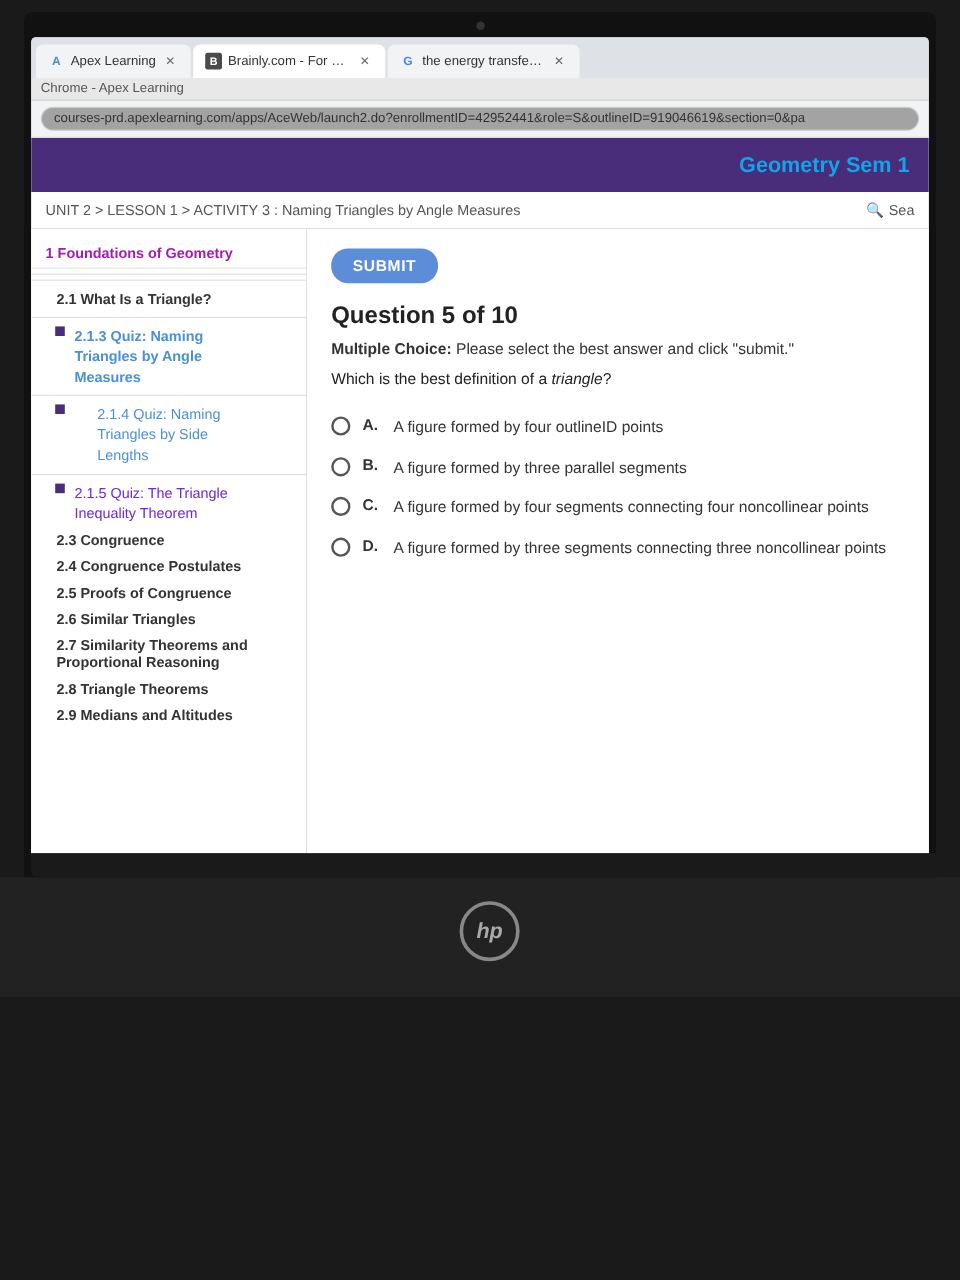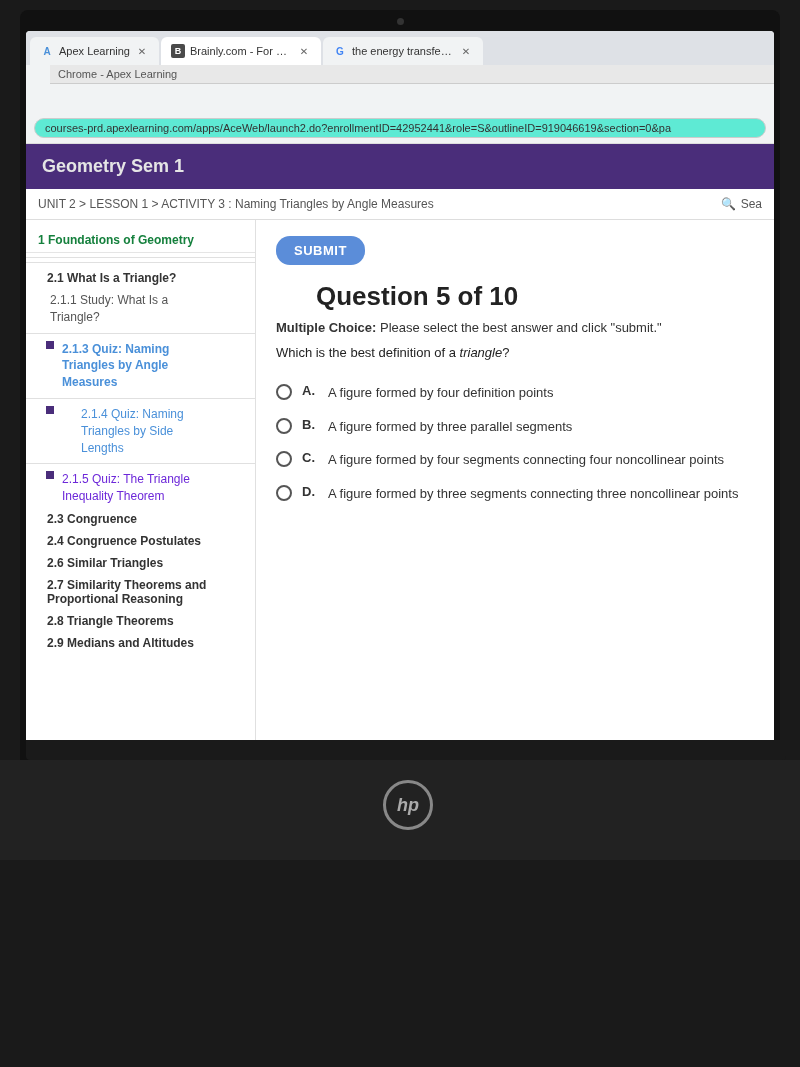--- a/index.html
+++ b/index.html
@@ -123,44 +123,43 @@
       gap: 6px;
       border-bottom: 1px solid #ddd;
     }
 
     .window-title-bar {
       background: #e8e8e8;
       padding: 3px 8px;
       font-size: 11px;
       color: #555;
       border-bottom: 1px solid #ccc;
-      margin-left: 24px;
     }
 
     .address-input {
       flex: 1;
-      background: #5eead4;
+      background: #a3a3a3;
       border: 1px solid #ccc;
       border-radius: 12px;
       padding: 3px 10px;
       font-size: 11px;
       color: #333;
       overflow: hidden;
       text-overflow: ellipsis;
       white-space: nowrap;
-      margin-top: 29px;
     }
 
     
     .page-header {
       background: #4a2d7a;
-      color: #e5e5e5;
+      color: #0ea5e9;
       padding: 12px 16px;
       font-size: 18px;
       font-weight: bold;
+      text-align: right;
     }
 
     
     .breadcrumb-bar {
       background: #fff;
       border-bottom: 1px solid #ddd;
       padding: 8px 12px;
       font-size: 12px;
       color: #555;
       display: flex;
@@ -194,21 +193,21 @@
       background: #fff;
       border-right: 1px solid #e0e0e0;
       padding: 8px 0;
       font-size: 12px;
       overflow-y: auto;
     }
 
     .sidebar-section {
       font-weight: bold;
       padding: 5px 12px;
-      color: #15803d;
+      color: #a21caf;
       border-bottom: 1px solid #e5e5e5;
       margin-bottom: 2px;
     }
 
     .sidebar-subsection {
       padding: 4px 12px 4px 21px;
       color: #333;
       font-weight: bold;
     }
 
@@ -247,25 +246,24 @@
       padding: 7px 18px;
       font-size: 13px;
       font-weight: bold;
       cursor: pointer;
       border-radius: 14px;
       margin-bottom: 16px;
       letter-spacing: 0.5px;
     }
 
     .question-title {
-      font-size: 26px;
+      font-size: 20px;
       font-weight: bold;
       color: #222;
       margin-bottom: 8px;
-      margin-left: 40px;
     }
 
     .question-instruction {
       font-size: 13px;
       color: #333;
       margin-bottom: 10px;
     }
 
     .question-instruction b { font-weight: bold; }
 
@@ -400,23 +398,20 @@
           <div class="sidebar-section">
             <span>1  Foundations of Geometry</span>
           </div>
           <hr class="divider-line">
           <hr class="divider-line">
 
           <div class="sidebar-subsection">
             <span>2.1  What Is a Triangle?</span>
           </div>
 
-          <div class="sidebar-leaf">
-            <span>2.1.1  Study: What Is a<br>Triangle?</span>
-          </div>
 
           <hr class="divider-line">
 
           <div class="sidebar-leaf" style="padding-left:20px;">
             <div class="sidebar-leaf-inner">
               <span class="sidebar-marker"></span>
               <span class="active-section" style="color:#4a90d9;font-weight:bold;">2.1.3  Quiz: Naming<br>Triangles by Angle<br>Measures</span>
             </div>
           </div>
 
@@ -440,20 +435,23 @@
 
 
           <div class="sidebar-subsection">
             <span>2.3  Congruence</span>
           </div>
 
           <div class="sidebar-subsection">
             <span>2.4  Congruence Postulates</span>
           </div>
 
+          <div class="sidebar-subsection">
+            <span>2.5  Proofs of Congruence</span>
+          </div>
 
           <div class="sidebar-subsection">
             <span>2.6  Similar Triangles</span>
           </div>
 
           <div class="sidebar-subsection">
             <span>2.7  Similarity Theorems and<br>Proportional Reasoning</span>
           </div>
 
           <div class="sidebar-subsection">
@@ -475,21 +473,21 @@
           </div>
 
           <div class="question-text">
             <span>Which is the best definition of a </span><em>triangle</em><span>?</span>
           </div>
 
           
           <div class="answer-option">
             <div class="radio-circle"></div>
             <span class="option-letter">A.</span>
-            <span class="option-text">A figure formed by four definition points</span>
+            <span class="option-text">A figure formed by four outlineID points</span>
           </div>
 
           <div class="answer-option">
             <div class="radio-circle"></div>
             <span class="option-letter">B.</span>
             <span class="option-text">A figure formed by three parallel segments</span>
           </div>
 
           <div class="answer-option">
             <div class="radio-circle"></div>

